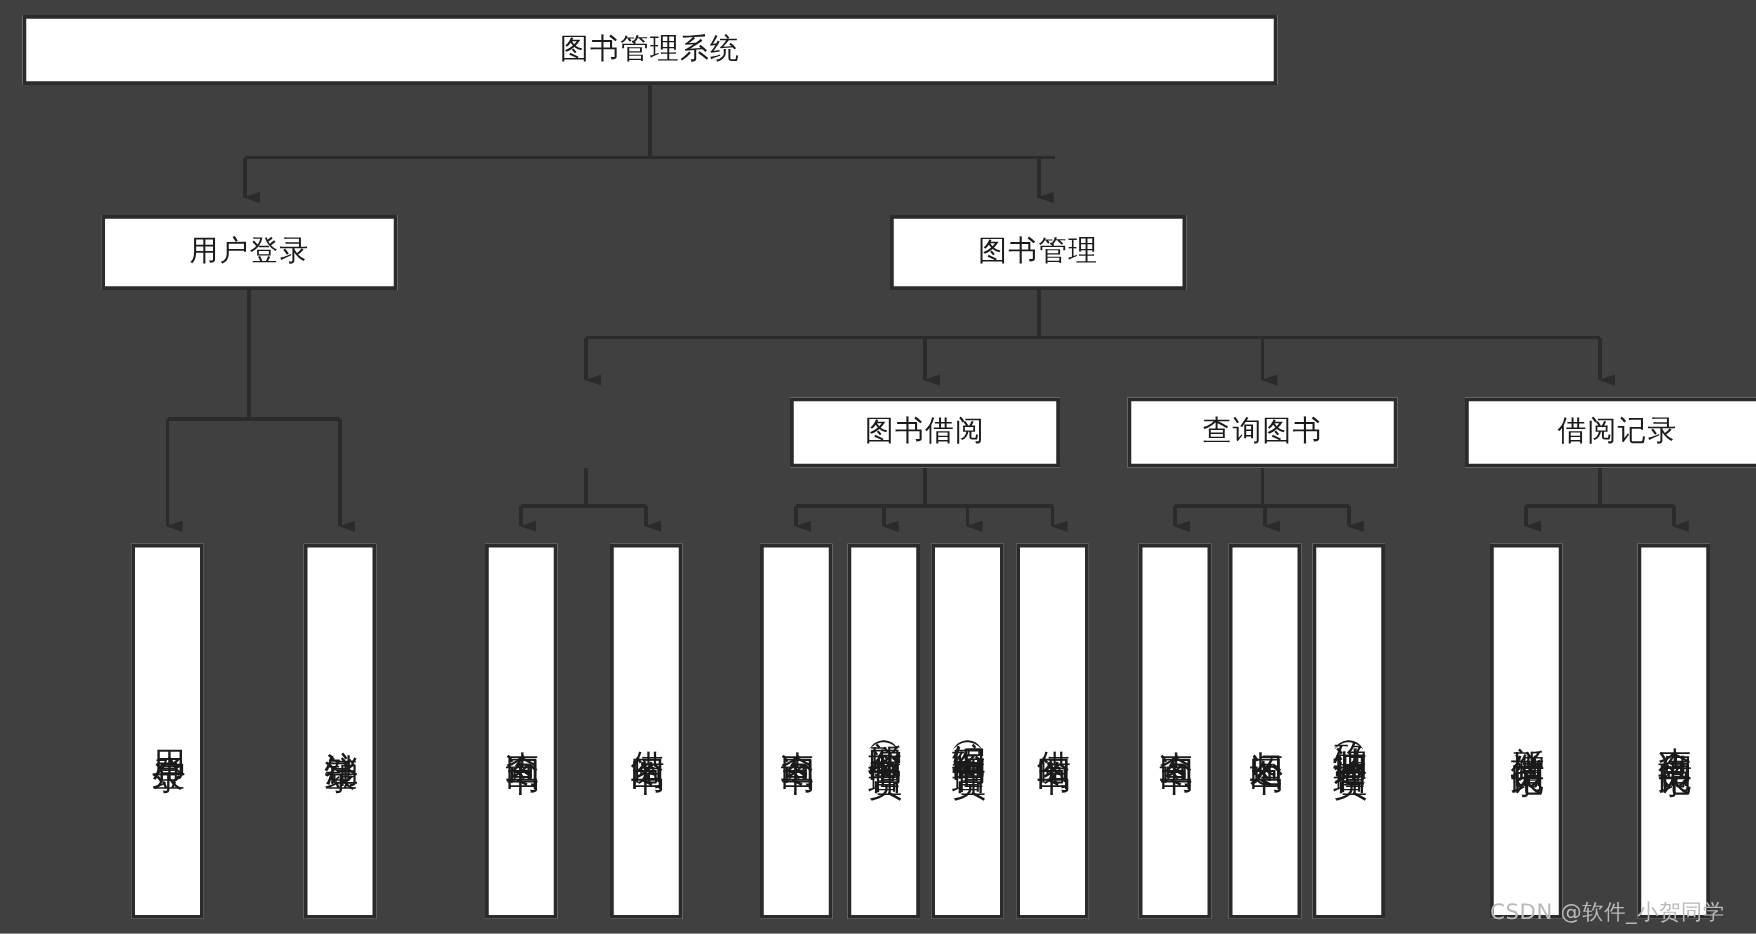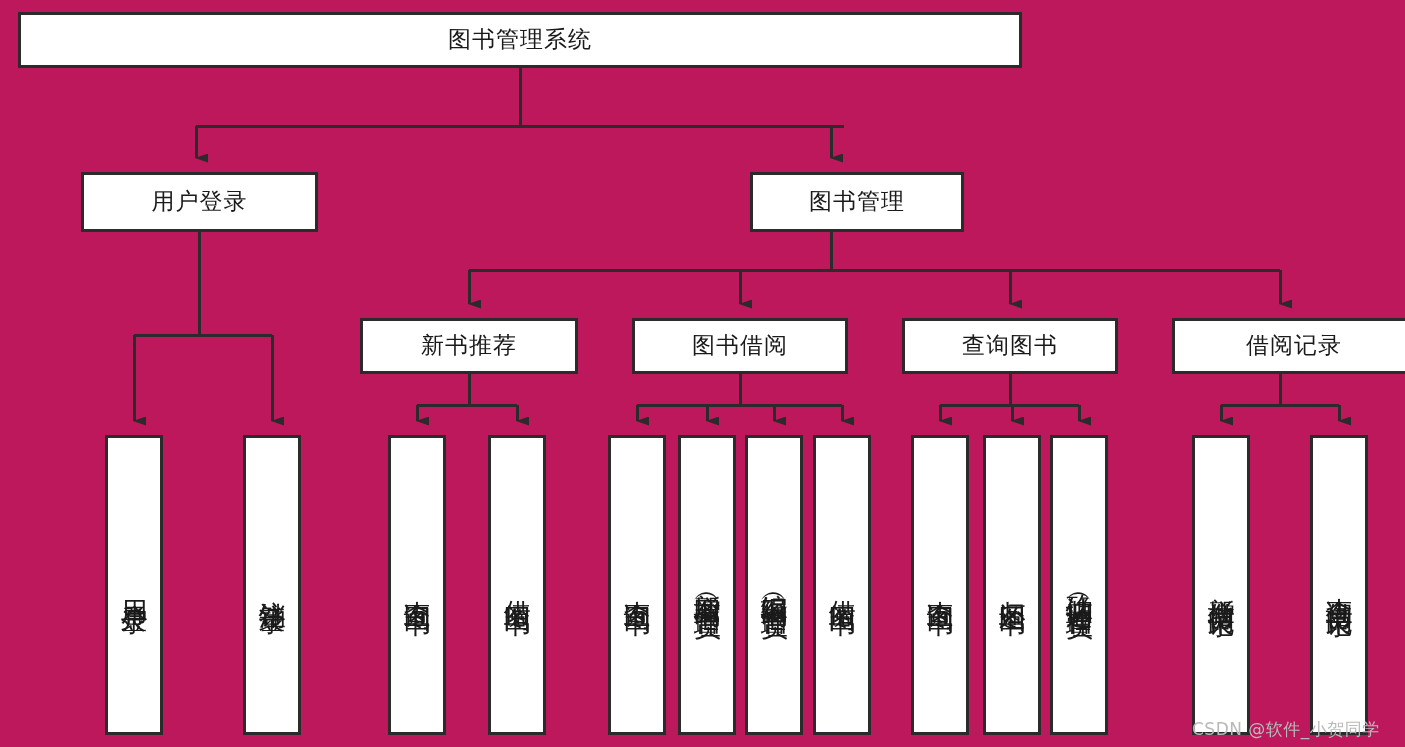--- a/index.html
+++ b/index.html
@@ -4,21 +4,21 @@
 <style>
   html, body {
     margin: 0;
     padding: 0;
     background: #ffffff;
   }
   #diagram-root {
     position: relative;
     width: 1405px;
     height: 747px;
-    background: #be185d;
+    background: #404040;
     font-family: "DejaVu Sans", "Liberation Sans", sans-serif;
     overflow: hidden;
   }
   svg.layer {
     position: absolute;
     left: 0;
     top: 0;
     width: 1405px;
     height: 747px;
   }
@@ -115,27 +115,24 @@
     </g>
   </svg>
 
   <div class="node-box" style="left:18px; top:12px; width:1004px; height:56px;">
     <span class="node-label-h">图书管理系统</span>
   </div>
 
   <div class="node-box" style="left:81px; top:172px; width:237px; height:60px;">
     <span class="node-label-h">用户登录</span>
   </div>
-  <div class="node-box" style="left:712px; top:172px; width:214px; height:60px;margin-left:38px;">
+  <div class="node-box" style="left:712px; top:172px; width:237px; height:60px;">
     <span class="node-label-h">图书管理</span>
   </div>
 
-  <div class="node-box" style="left:360px; top:318px; width:218px; height:56px;">
-    <span class="node-label-h">新书推荐</span>
-  </div>
   <div class="node-box" style="left:632px; top:318px; width:216px; height:56px;text-align:center;">
     <span class="node-label-h">图书借阅</span>
   </div>
   <div class="node-box" style="left:902px; top:318px; width:216px; height:56px;">
     <span class="node-label-h">查询图书</span>
   </div>
   <div class="node-box" style="left:1172px; top:318px; width:244px; height:56px;">
     <span class="node-label-h">借阅记录</span>
   </div>
 

